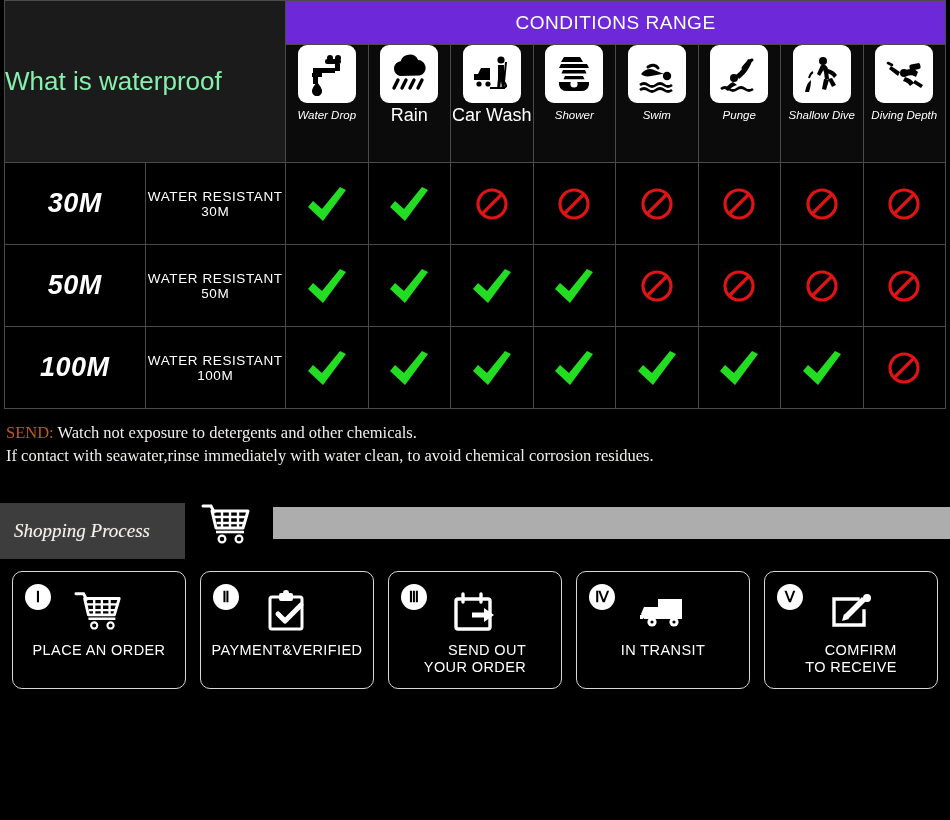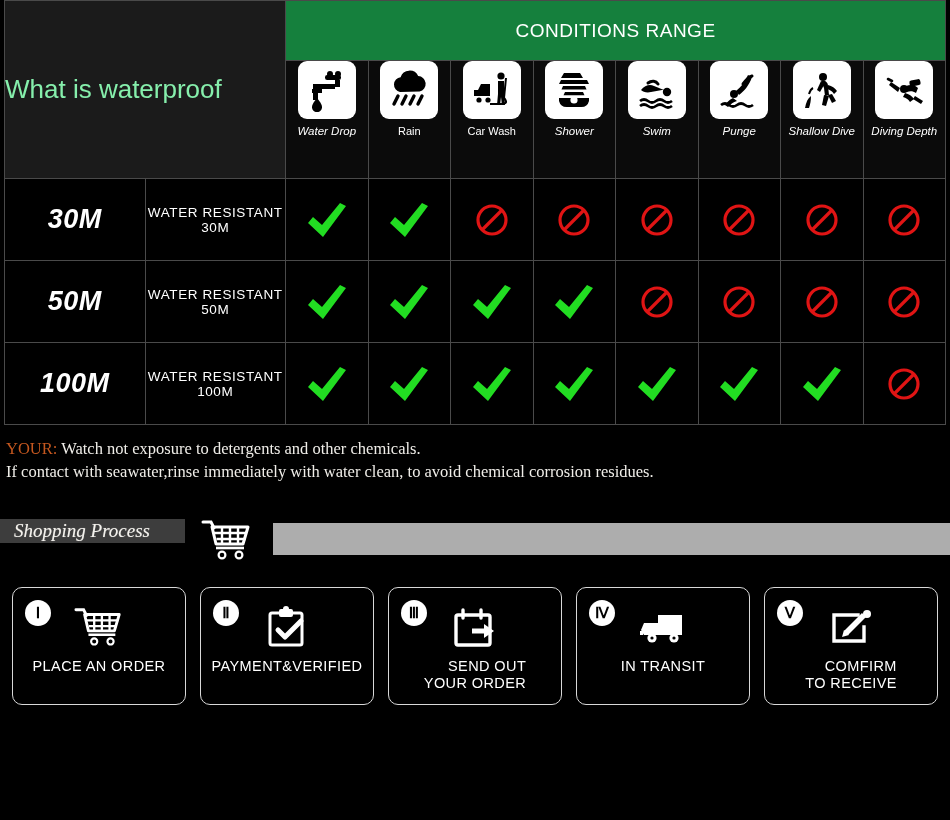--- a/index.html
+++ b/index.html
@@ -38,25 +38,25 @@
     background: #1b1b1b;
     color: #86efac;
     font-size: 26px;
     font-weight: 400;
     text-align: left;
     padding-left: 16px;
     width: 281px;
     vertical-align: middle;
   }
   .hdr-range {
-    background: #15803d;
+    background: #6d28d9;
     color: #fff;
     font-size: 19px;
     font-weight: 400;
-    height: 60px;
+    height: 44px;
     letter-spacing: .5px;
     text-align: center;
   }
 
   .cond-cell {
     background: #0b0b0b;
     width: 82px; height: 118px;
     text-align: center;
     vertical-align: top;
     padding-top: 6px;
@@ -66,21 +66,21 @@
     background: #fff;
     border-radius: 9px;
     display: flex; align-items: center; justify-content: center;
   }
   .cond-icon svg { display: block; }
   .cond-label {
     color: #fff; font-size: 11.5px; line-height: 13px;
     font-style: italic;
     text-align: center;
   }
-  .cond-label.upright { font-style: normal; font-size: 11px; }
+  .cond-label.upright { font-style: normal; font-size: 18px; }
 
   .depth-cell {
     background: #000; color: #fff;
     width: 94px;
     text-align: center; vertical-align: middle;
     font-size: 27px;
     font-style: italic;
     font-weight: 700;
     letter-spacing: .5px;
   }
@@ -112,21 +112,21 @@
 
   
   .proc-bar {
     position: relative;
     margin-top: 36px;
     height: 46px;
     width: 950px;
   }
   .proc-label {
     position: absolute; left: 0; top: 0;
-    width: 185px; height: 24px;
+    width: 185px; height: 56px;
     background: #3d3d3d;
     color: #f3f1ec;
     display: flex; align-items: center; padding-left: 14px;
     font-family: "Liberation Serif", serif;
     font-style: italic;
     font-size: 19px;
     text-shadow: 0 0 1px rgba(255,255,255,.4);
   }
   .proc-cart {
     position: absolute; left: 196px; top: -6px;
@@ -486,21 +486,21 @@
   </svg>
             </div>
           </td>
         </tr>
       </tbody>
 
   </table>
 
   <div class="note">
     <div>
-      <span class="note-kw">YOUR:</span><span> Watch not exposure to detergents and other chemicals.</span>
+      <span class="note-kw">SEND:</span><span> Watch not exposure to detergents and other chemicals.</span>
     </div>
     <div>If contact with seawater,rinse immediately with water clean, to avoid chemical corrosion residues.</div>
   </div>
 
   <div class="proc-bar">
     <div class="proc-label">Shopping Process</div>
     <div class="proc-cart">
       <svg width="52" height="46" viewBox="0 0 52 46">
         <path d="M2 4 h8 l3 6" stroke="#fff" stroke-width="3" fill="none" stroke-linecap="round"></path>
         <path d="M11 9 h36 l-5 17 h-27 z" stroke="#fff" stroke-width="3" fill="none" stroke-linejoin="round"></path>

